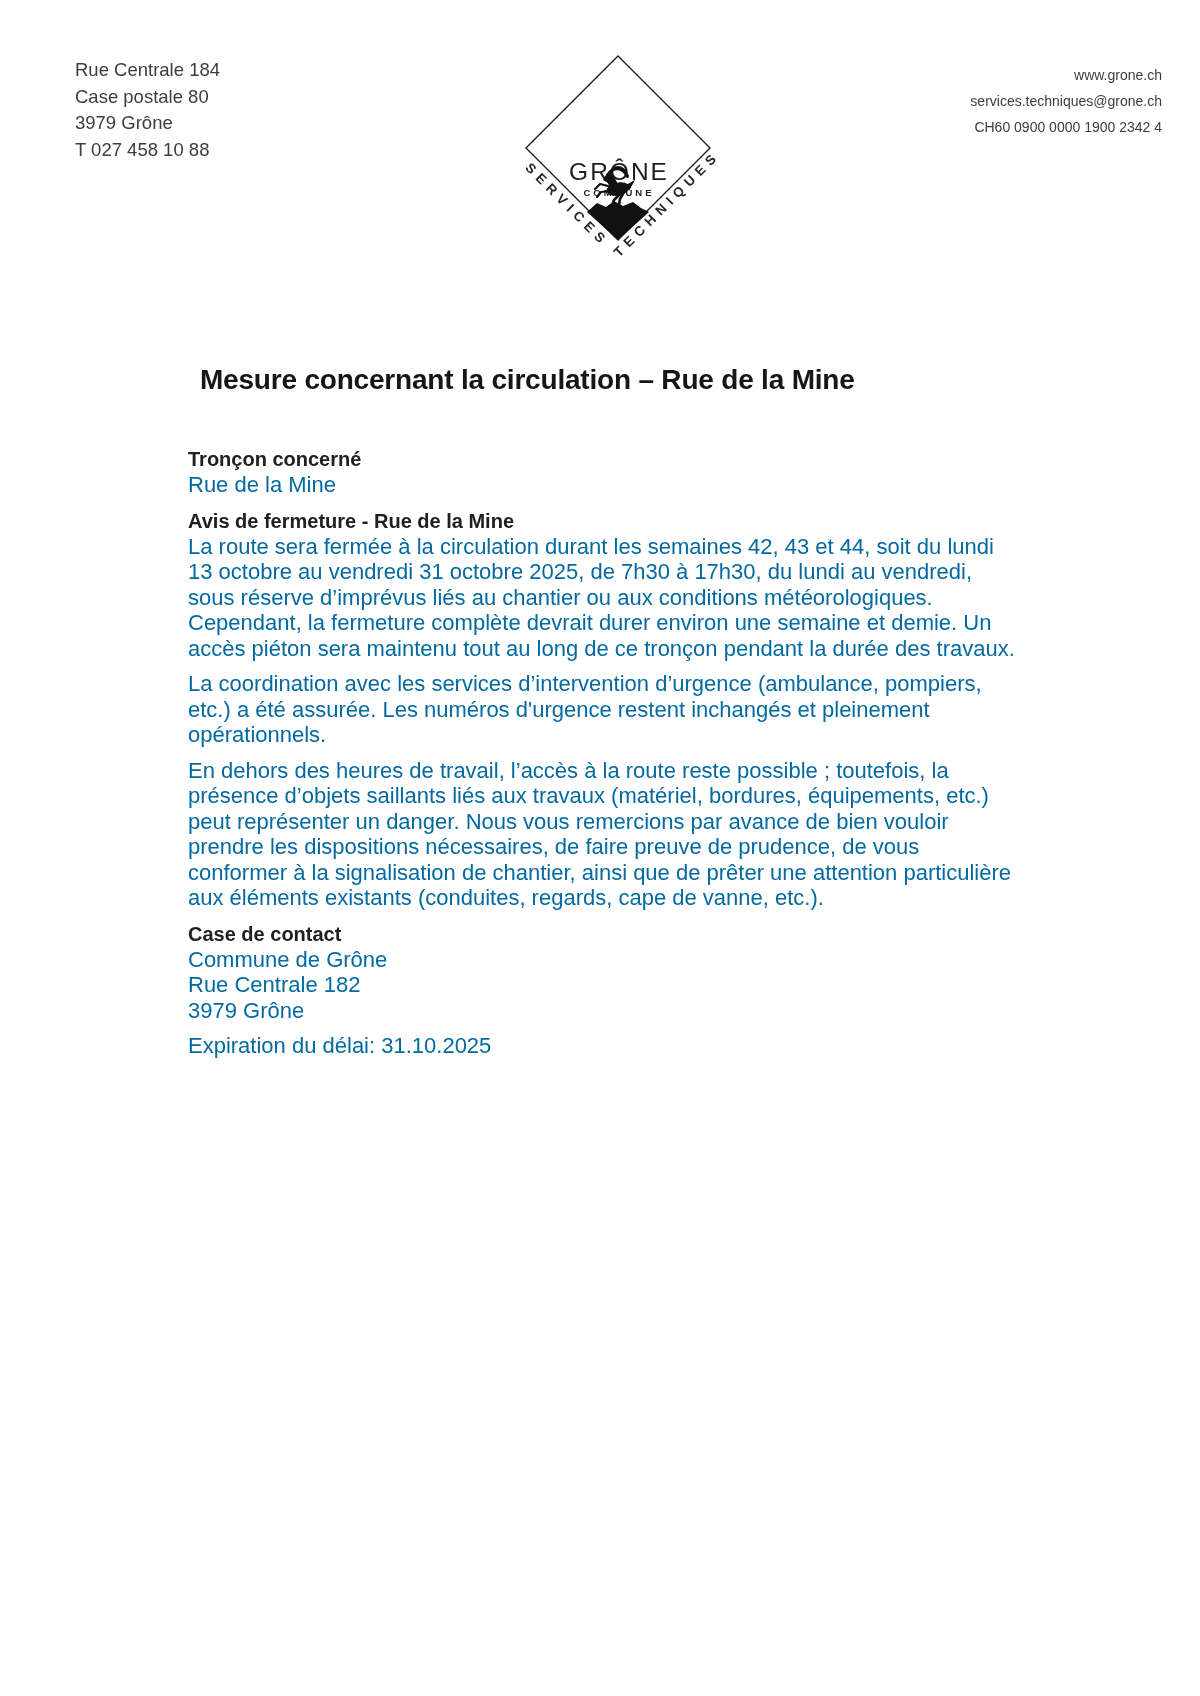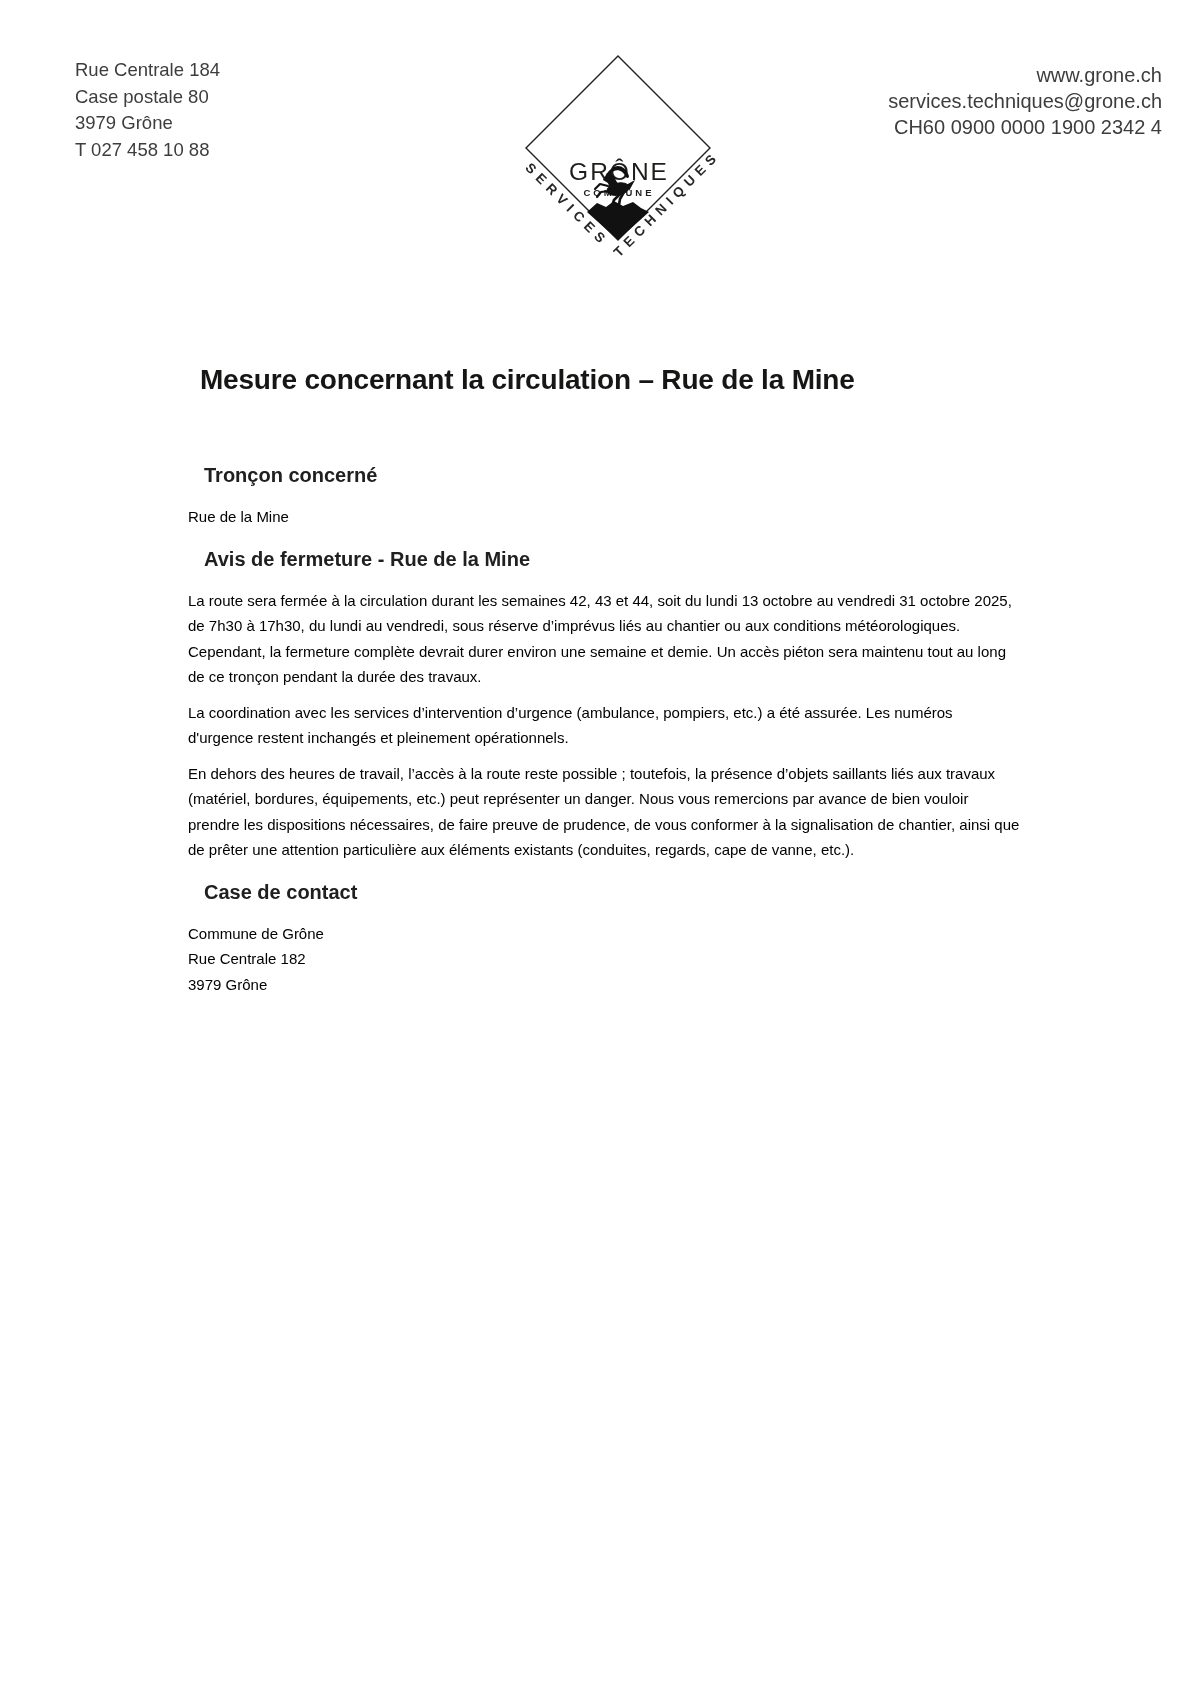--- a/index.html
+++ b/index.html
@@ -11,42 +11,42 @@
     color:#2f2f2e;
     overflow:hidden;
   }
   
   .sender{
     position:absolute;left:75px;top:57px;
     font-size:18.5px;line-height:26.5px;color:#3d3d3c;
   }
   .contact{
     position:absolute;right:38px;top:62px;text-align:right;
-    font-size:20px;line-height:26px;color:#3d3d3c;
+    font-size:14px;line-height:26px;color:#3d3d3c;
   }
   .logo{position:absolute;left:500px;top:43px;width:240px;height:228px;}
   .logo svg{display:block;width:100%;height:100%;}
   .logo text{font-family:"Liberation Sans", sans-serif;fill:#1d1d1b;}
   .logo .t-name{font-size:24.5px;letter-spacing:2px;}
   .logo .t-sub{font-size:9.5px;font-weight:700;letter-spacing:3px;}
   .logo .t-ribbon{font-size:13.5px;font-weight:700;letter-spacing:5.5px;fill:#262624;}
   
   .doc-title{
     position:absolute;left:188px;top:350px;width:960px;
     margin:12px;font-size:28px;line-height:36px;font-weight:700;
     letter-spacing:-0.2px;color:#161615;
   }
   .letter-body{position:absolute;left:188px;top:446px;width:832px;}
   .letter-body section{margin-top:10px;}
   .letter-body section:first-child{margin-top:0;}
   .letter-body h2{
-    margin:16px;font-size:20px;line-height:26px;font-weight:700;color:#202020;
+    margin:0;font-size:20px;line-height:26px;font-weight:700;color:#202020;
   }
   .letter-body p{
-    margin:0 0 10px 0;font-size:15px;line-height:25.5px;color:#000000;
+    margin:0 0 10px 0;font-size:22px;line-height:25.5px;color:#0369a1;
   }
   .letter-body p.line{margin:0;}
 </style>
 </head>
 <body>
 
 <div class="page">
 
   <div class="sender">
     <div>Rue Centrale 184</div>
@@ -106,16 +106,17 @@
     </section>
 
     <section>
       <h2>Case de contact</h2>
       <p class="line">Commune de Grône</p>
       <p class="line">Rue Centrale 182</p>
       <p class="line">3979 Grône</p>
     </section>
 
     <section>
+      <p class="line">Expiration du délai: 31.10.2025</p>
     </section>
 
   </main>
 </div>
 
 </body></html>

